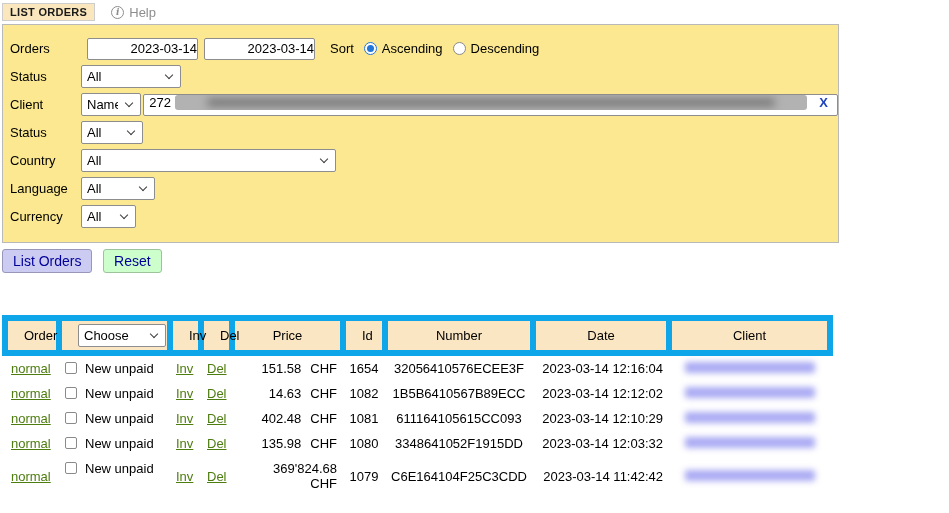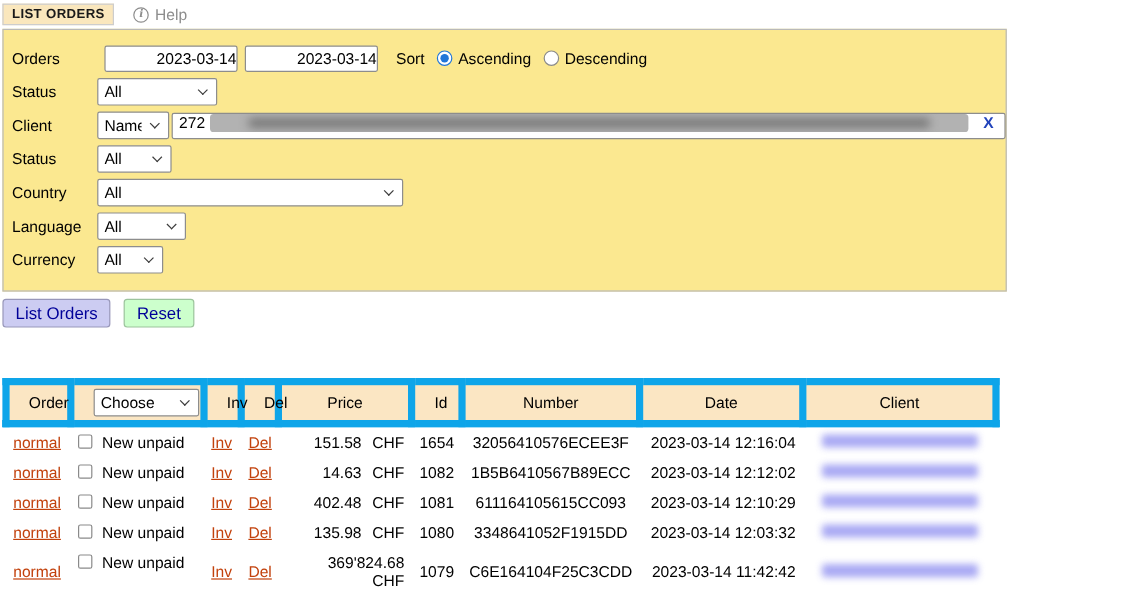--- a/index.html
+++ b/index.html
@@ -75,21 +75,21 @@
   .btn-reset { background:#ccffcc; border:1px solid #9cc49c; margin-left:7px; }
 
   
   table { border-collapse:collapse; width:825px; margin-top:42px; font-size:13px; table-layout:fixed; }
   thead td { background:#fbe6c3; border:6px solid #0ea5e9; text-align:center; padding:3px 16px; height:29px; }
   tbody td { padding:5px 6px; height:24px; }
 
   .col-order{width:54px}.col-status{width:111px}.col-inv{width:31px}.col-del{width:31px}
   .col-price{width:111px}.col-id{width:42px}.col-number{width:148px}.col-date{width:136px}.col-client{width:161px}
 
-  a.lnk { color:#c2410c; text-decoration:underline; }
+  a.lnk { color:#4d7c0f; text-decoration:underline; }
   .c-status { display:flex; align-items:center; }
   .cb { width:12px; height:12px; border:1px solid #8a8a8a; border-radius:2px; background:#fff;
         display:inline-block; margin-right:8px; flex:0 0 12px; cursor:pointer; }
   .c-price, .f-price { text-align:right; }
   .pcur { display:inline-block; margin-left:9px; }
   .c-id, .f-count { text-align:center; }
   .c-number { text-align:center; overflow:hidden; white-space:nowrap; }
   .c-date { text-align:right; white-space:nowrap; }
   .c-client { text-align:center; }
   .redacted-link { display:inline-block; width:130px; height:11px; background:#8d8df0;

